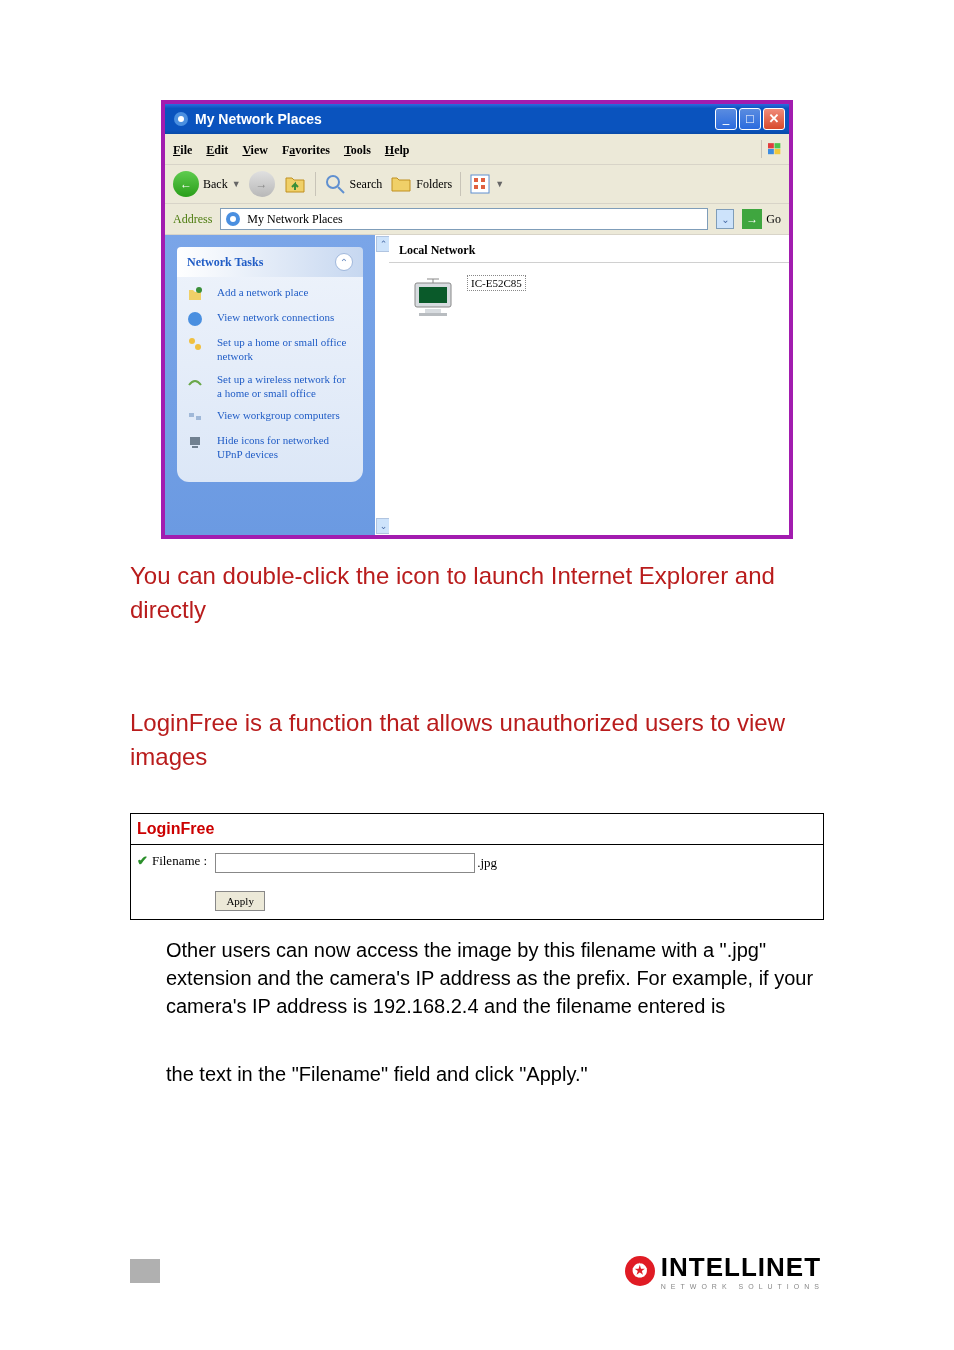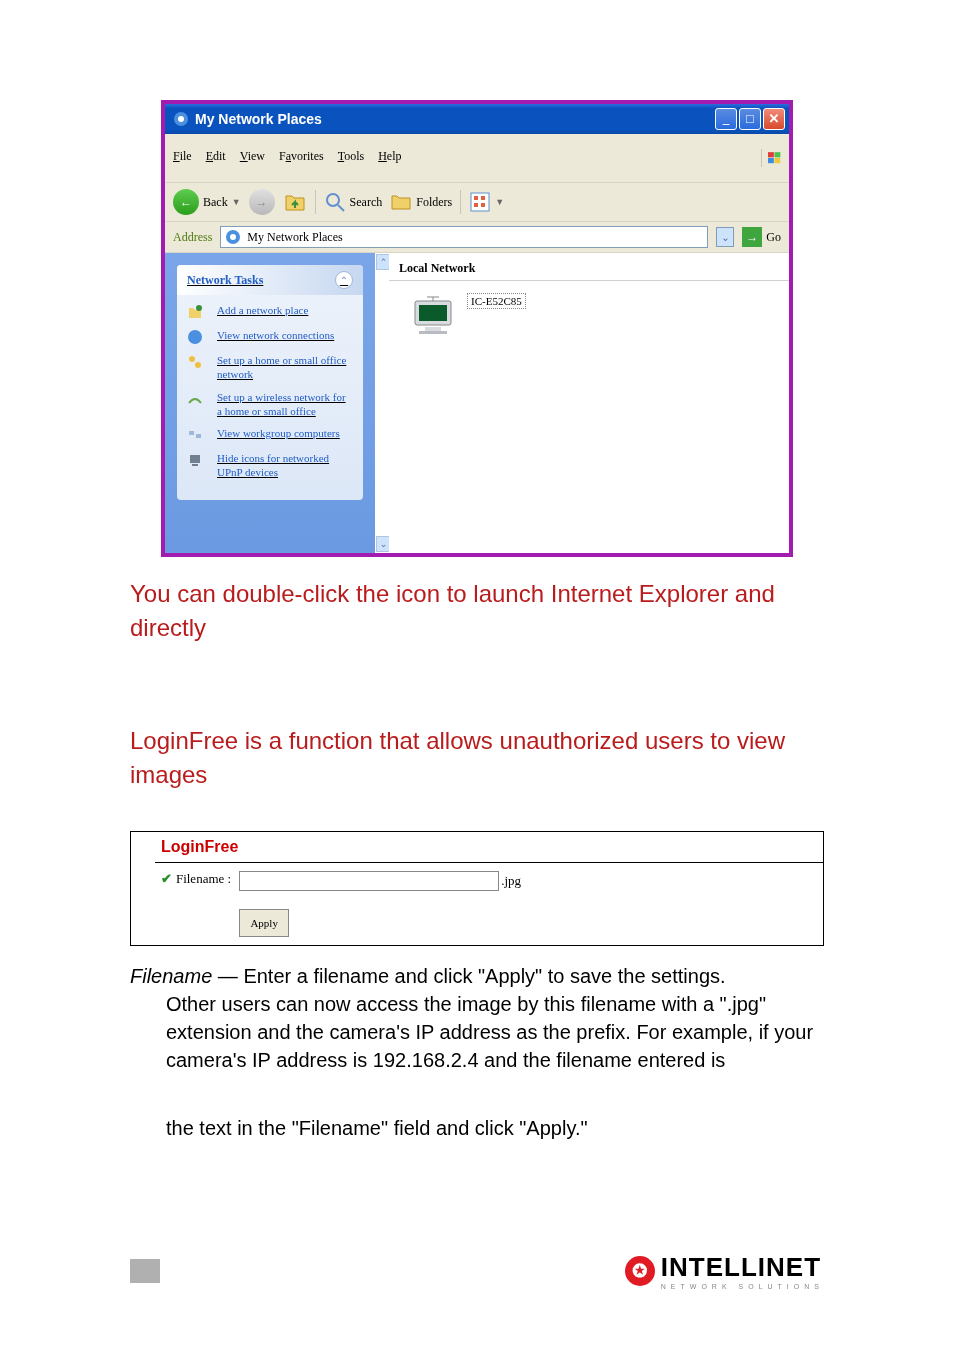--- a/index.html
+++ b/index.html
@@ -9,21 +9,21 @@
   
   .xp-window { width: 632px; margin: 0 auto 20px auto; border: 4px solid #a21caf; }
   .titlebar { background: linear-gradient(to bottom, #2b6bde 0%, #0a53be 15%, #0a53be 85%, #084aa8 100%); height: 30px; display: flex; align-items: center; padding: 0 4px 0 8px; }
   .titlebar-icon { width: 16px; height: 16px; margin-right: 6px; }
   .titlebar-text { color: #fff; font-weight: bold; font-size: 14px; flex: 1; font-family: Tahoma, sans-serif; }
   .win-buttons { display: flex; gap: 2px; }
   .win-btn { width: 22px; height: 22px; border-radius: 3px; border: 1px solid #fff; display: flex; align-items: center; justify-content: center; font-family: Tahoma; font-weight: bold; font-size: 13px; color: #fff; }
   .win-btn.min, .win-btn.max { background: linear-gradient(to bottom, #5a8ce0, #2b6bde); }
   .win-btn.close { background: linear-gradient(to bottom, #f08b7a, #d84a2c); }
 
-  .menubar { background: #ece9d8; padding: 15px 8px; display: flex; align-items: flex-start; font-family: Tahoma; font-size: 12px; border-bottom: 1px solid #d8d4c8; }
+  .menubar { background: #ece9d8; padding: 6px 8px; display: flex; align-items: flex-end; font-family: Tahoma; font-size: 12px; border-bottom: 1px solid #d8d4c8; font-weight: bold; }
   .menubar span { margin-right: 14px; }
   .menubar u { text-decoration: underline; }
   .win-flag { margin-left: auto; width: 20px; height: 18px; border-left: 1px solid #c8c4b8; padding-left: 6px; }
 
   .toolbar { background: #ece9d8; padding: 6px 8px; display: flex; align-items: center; gap: 8px; border-bottom: 1px solid #d8d4c8; font-family: Tahoma; font-size: 12px; }
   .back-btn { display: flex; align-items: center; gap: 4px; }
   .nav-circle { width: 26px; height: 26px; border-radius: 50%; display: flex; align-items: center; justify-content: center; color: #fff; }
   .nav-circle.green { background: linear-gradient(to bottom, #5fcc4f, #2a9e1a); }
   .nav-circle.grey { background: linear-gradient(to bottom, #e0e0e0, #b8b8b8); }
   .folder-up { width: 24px; height: 24px; }
@@ -33,51 +33,51 @@
 
   .addressbar { background: #ece9d8; padding: 4px 8px; display: flex; align-items: center; gap: 8px; border-bottom: 1px solid #d8d4c8; font-family: Tahoma; font-size: 12px; }
   .address-label { color: #4d7c0f; }
   .address-field { flex: 1; background: #fff; border: 1px solid #7f9db9; height: 22px; display: flex; align-items: center; padding: 0 4px; gap: 6px; }
   .address-dropdown { width: 18px; height: 20px; background: #cde3fb; border: 1px solid #7f9db9; display: flex; align-items: center; justify-content: center; color: #4a6da7; font-size: 10px; }
   .go-btn { display: flex; align-items: center; gap: 4px; }
   .go-arrow { width: 20px; height: 20px; background: #3fa63f; display: flex; align-items: center; justify-content: center; color: #fff; font-weight: bold; }
 
   .content-area { display: flex; height: 300px; background: #fff; }
   .tasks-pane { width: 210px; background: linear-gradient(to bottom, #7aa5e8, #6b9ae2); padding: 12px; }
-  .task-panel { background: linear-gradient(to bottom, #eef3fb, #dce7f7); border-radius: 4px; padding: 0; text-decoration: underline; }
+  .task-panel { background: linear-gradient(to bottom, #eef3fb, #dce7f7); border-radius: 12px; padding: 0; }
   .task-header { background: linear-gradient(to right, #fff, #c6d7f0); padding: 6px 10px; border-radius: 4px 4px 0 0; display: flex; justify-content: space-between; align-items: center; }
   .task-header-text { color: #215dc6; font-weight: bold; font-family: Tahoma; font-size: 12px; }
   .collapse-btn { width: 18px; height: 18px; border-radius: 50%; background: #fff; border: 1px solid #a0b8dc; display: flex; align-items: center; justify-content: center; color: #6b8dc0; font-size: 10px; }
   .task-list { padding: 8px 10px 12px 10px; }
   .task-item { display: flex; align-items: flex-start; gap: 14px; margin-bottom: 8px; font-family: Tahoma; font-size: 11px; color: #215dc6; line-height: 1.3; }
   .task-ico { width: 16px; height: 16px; flex-shrink: 0; margin-top: 1px; }
 
   .main-pane { flex: 1; background: #fff; position: relative; }
   .scroll-arrow { width: 15px; height: 16px; background: #cde3fb; border: 1px solid #b0c4e0; margin: 1px; display: flex; align-items: center; justify-content: center; font-size: 9px; color: #4a6da7; }
   .main-inner { padding: 0; }
   .group-header { font-family: Tahoma; font-size: 12px; font-weight: bold; padding: 4px 10px; border-bottom: 1px solid #d0d0d0; margin: 4px 0 12px 0; }
   .device-icon-wrap { display: flex; align-items: flex-start; gap: 10px; padding: 0 20px; }
   .monitor-ico { width: 48px; }
   .device-label { font-family: Tahoma; font-size: 11px; border: 1px dotted #888; padding: 1px 3px; }
   .inner-scroll { width: 14px; display: flex; flex-direction: column; justify-content: space-between; align-self: stretch; }
 
   
   .body-text { font-size: 24px; color: #b91c1c; line-height: 1.4; margin-bottom: 40px; }
 
   
-  .loginfree-box { border: 1px solid #000; margin: 30px 0 16px 0; padding-left: 24px; }
+  .loginfree-box { border: 1px solid #000; margin: 30px 0 16px 0; }
   .lf-header { color: #c00; font-weight: bold; font-size: 16px; padding: 6px 6px 6px 6px; border-bottom: 1px solid #000; font-family: Tahoma, sans-serif; }
   .lf-body { display: flex; align-items: flex-start; padding: 8px 6px; font-family: Tahoma; font-size: 13px; gap: 8px; }
   .lf-label-wrap { display: flex; align-items: center; gap: 4px; }
   .lf-check { color: #2a8f2a; font-weight: bold; }
   .lf-field-col { display: flex; flex-direction: column; gap: 18px; }
   .lf-input-row { display: flex; align-items: center; }
   .lf-input { width: 260px; height: 20px; border: 1px solid #888; background: #fff; }
   .lf-ext { margin-left: 2px; }
-  .lf-apply { width: 50px; height: 28px; font-family: Tahoma; font-size: 11px; background: #ece9d8; border: 1px solid #888; }
+  .lf-apply { width: 50px; height: 20px; font-family: Tahoma; font-size: 11px; background: #ece9d8; border: 1px solid #888; }
 
   .desc-block { font-size: 20px; line-height: 1.4; }
   .desc-block .label { font-style: italic; }
   .indent { padding-left: 36px; }
 
   .footer { position: absolute; bottom: 60px; left: 0; right: 0; display: flex; justify-content: space-between; align-items: center; padding: 0 130px; }
   .page-num { width: 30px; height: 24px; background: #b0b0b0; }
   .brand { display: flex; align-items: center; gap: 6px; }
   .brand-icon { width: 30px; height: 30px; border-radius: 50%; background: #e01b24; display: flex; align-items: center; justify-content: center; color: #fff; font-size: 18px; font-weight: bold; }
   .brand-text { display: flex; flex-direction: column; }
@@ -268,23 +268,20 @@
         <div class="lf-input-row">
           <input class="lf-input" style="">
           <span class="lf-ext">.jpg</span>
         </div>
         <button class="lf-apply">Apply</button>
       </div>
     </div>
   </div>
 
   <div class="desc-block">
-    <div>
-      <span class="label">Filename</span><span> — Enter a filename and click "Apply" to save the settings.</span>
-    </div>
     <div class="indent">Other users can now access the image by this filename with a ".jpg" extension and the camera's IP address as the prefix. For example, if your camera's IP address is 192.168.2.4 and the filename entered is</div>
     <div style="height:40px"></div>
     <div class="indent">the text in the "Filename" field and click "Apply."</div>
   </div>
 
 </div>
 
 <div class="footer">
   <div class="page-num"></div>
   <div class="brand">

